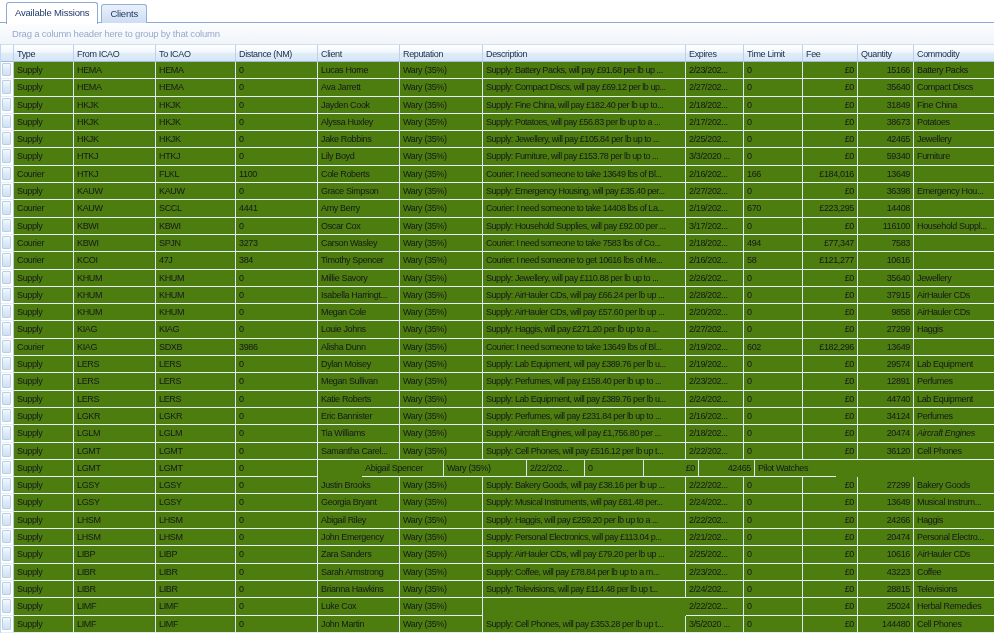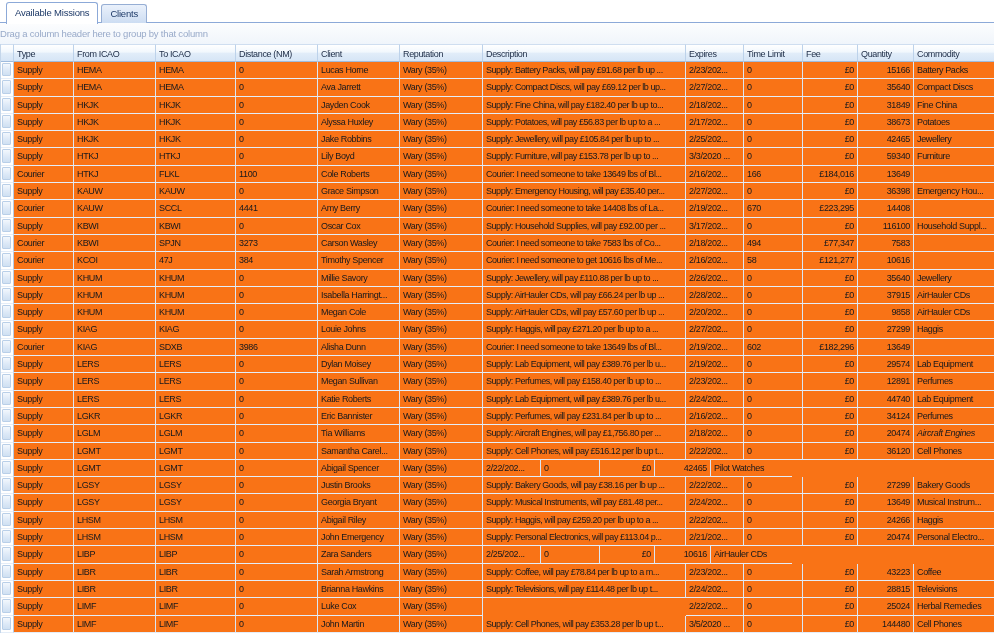--- a/index.html
+++ b/index.html
@@ -10,35 +10,35 @@
   .tabstrip{height:23px;position:relative;display:flex;align-items:flex-end;padding-left:6px;}
   .tabstrip::after{content:"";position:absolute;left:0;right:0;bottom:0;height:1px;background:#8ca9d8;}
   .tab{box-sizing:border-box;height:19px;line-height:17px;padding:0 8px;margin-right:3px;
        font-size:9.5px;letter-spacing:-0.2px;color:#1e3a68;
        border:1px solid #96aed4;border-bottom:none;border-radius:3px 3px 0 0;
        background:linear-gradient(180deg,#eaf1fb,#cdddf2);position:relative;z-index:1;cursor:default;}
   .tab.active{height:22px;line-height:20px;background:#fff;z-index:3;margin-bottom:-1px;
        border-color:#8ca9d8;}
 
   
-  .grouppanel{height:21px;box-sizing:border-box;display:flex;align-items:center;padding-left:0;
+  .grouppanel{height:21px;box-sizing:border-box;display:flex;align-items:center;padding-left:12px;
        background:linear-gradient(180deg,#fcfdfe,#f0f5fb);}
   .grouphint{font-size:9.5px;letter-spacing:-0.2px;color:#98aac9;}
 
   
   .gridheader{height:18px;display:flex;box-sizing:border-box;border-left:1px solid #c4d6ea;}
   .hcell{box-sizing:border-box;flex:0 0 auto;height:18px;line-height:16px;padding:1px 3px 0 3px;
        font-size:9px;letter-spacing:-0.35px;color:#1c2b45;white-space:nowrap;overflow:hidden;
        background:linear-gradient(180deg,#ffffff 0%,#f1f7fd 45%,#e2edf9 50%,#d6e5f6 100%);
        border-right:1px solid #bdd2ea;border-top:1px solid #cfdef0;border-bottom:1px solid #9fbbdd;cursor:default;}
   .hcorner{padding:0;}
 
   
   .gridbody{height:571px;overflow:hidden;border-left:1px solid #c4d6ea;box-sizing:border-box;}
-  .row{display:flex;height:17.303px;box-sizing:border-box;background:#f97316;}
+  .row{display:flex;height:17.303px;box-sizing:border-box;background:#4d7c0f;}
   .cell{box-sizing:border-box;flex:0 0 auto;height:100%;line-height:15px;padding:1px 3px 0 3px;
        font-size:9px;letter-spacing:-0.35px;color:#15181d;white-space:nowrap;overflow:hidden;
        border-right:1px solid #dbe6f3;border-bottom:1px solid #e4edf8;}
   .cell.right{text-align:right;}
   .cell[data-name="cell-description"]{letter-spacing:-0.45px;}
   .ind{box-sizing:border-box;flex:0 0 auto;width:13px;height:100%;padding:1px 2px 2px 1px;
        border-right:1px solid #b6cce6;border-bottom:1px solid #e4edf8;background:#fff;}
   .indbox{width:100%;height:100%;box-sizing:border-box;border:1px solid #b9cfe8;border-radius:1px;
        background:linear-gradient(180deg,#f3f8fd 0%,#ddE9f7 55%,#cfe0f2 100%);}
 </style>
@@ -465,21 +465,21 @@
         <div class="cell" data-name="cell-commodity" style="width: 81px; border-right: none;">Cell Phones</div>
       </div>
       <div class="row" data-name="table-row">
         <div class="ind" data-name="row-indicator">
           <div class="indbox" data-name="row-indicator-box"></div>
         </div>
         <div class="cell" data-name="cell-type" style="width: 60px;">Supply</div>
         <div class="cell" data-name="cell-from_icao" style="width: 82px;">LGMT</div>
         <div class="cell" data-name="cell-to_icao" style="width: 80px;">LGMT</div>
         <div class="cell" data-name="cell-distance" style="width: 82px;">0</div>
-        <div class="cell" data-name="cell-client" style="width: 82px;">Abigail Spencer</div>
+        <div class="cell" data-name="cell-client" style="width: 82px; margin-left: 44px;">Abigail Spencer</div>
         <div class="cell" data-name="cell-reputation" style="width: 83px;">Wary (35%)</div>
         <div class="cell" data-name="cell-expires" style="width: 58px;">2/22/202...</div>
         <div class="cell" data-name="cell-time_limit" style="width: 59px;">0</div>
         <div class="cell right" data-name="cell-fee" style="width: 55px;">£0</div>
         <div class="cell right" data-name="cell-quantity" style="width: 56px;">42465</div>
         <div class="cell" data-name="cell-commodity" style="width: 81px; border-right: none;">Pilot Watches</div>
       </div>
       <div class="row" data-name="table-row">
         <div class="ind" data-name="row-indicator">
           <div class="indbox" data-name="row-indicator-box"></div>
@@ -551,20 +551,21 @@
       <div class="row" data-name="table-row">
         <div class="ind" data-name="row-indicator">
           <div class="indbox" data-name="row-indicator-box"></div>
         </div>
         <div class="cell" data-name="cell-type" style="width: 60px;">Supply</div>
         <div class="cell" data-name="cell-from_icao" style="width: 82px;">LIBP</div>
         <div class="cell" data-name="cell-to_icao" style="width: 80px;">LIBP</div>
         <div class="cell" data-name="cell-distance" style="width: 82px;">0</div>
         <div class="cell" data-name="cell-client" style="width: 82px;">Zara Sanders</div>
         <div class="cell" data-name="cell-reputation" style="width: 83px;">Wary (35%)</div>
+        <div class="cell" data-name="cell-description" style="width: 203px;">Supply: AirHauler CDs, will pay £79.20 per lb up ...</div>
         <div class="cell" data-name="cell-expires" style="width: 58px;">2/25/202...</div>
         <div class="cell" data-name="cell-time_limit" style="width: 59px;">0</div>
         <div class="cell right" data-name="cell-fee" style="width: 55px;">£0</div>
         <div class="cell right" data-name="cell-quantity" style="width: 56px;">10616</div>
         <div class="cell" data-name="cell-commodity" style="width: 81px; border-right: none;">AirHauler CDs</div>
       </div>
       <div class="row" data-name="table-row">
         <div class="ind" data-name="row-indicator">
           <div class="indbox" data-name="row-indicator-box"></div>
         </div>

